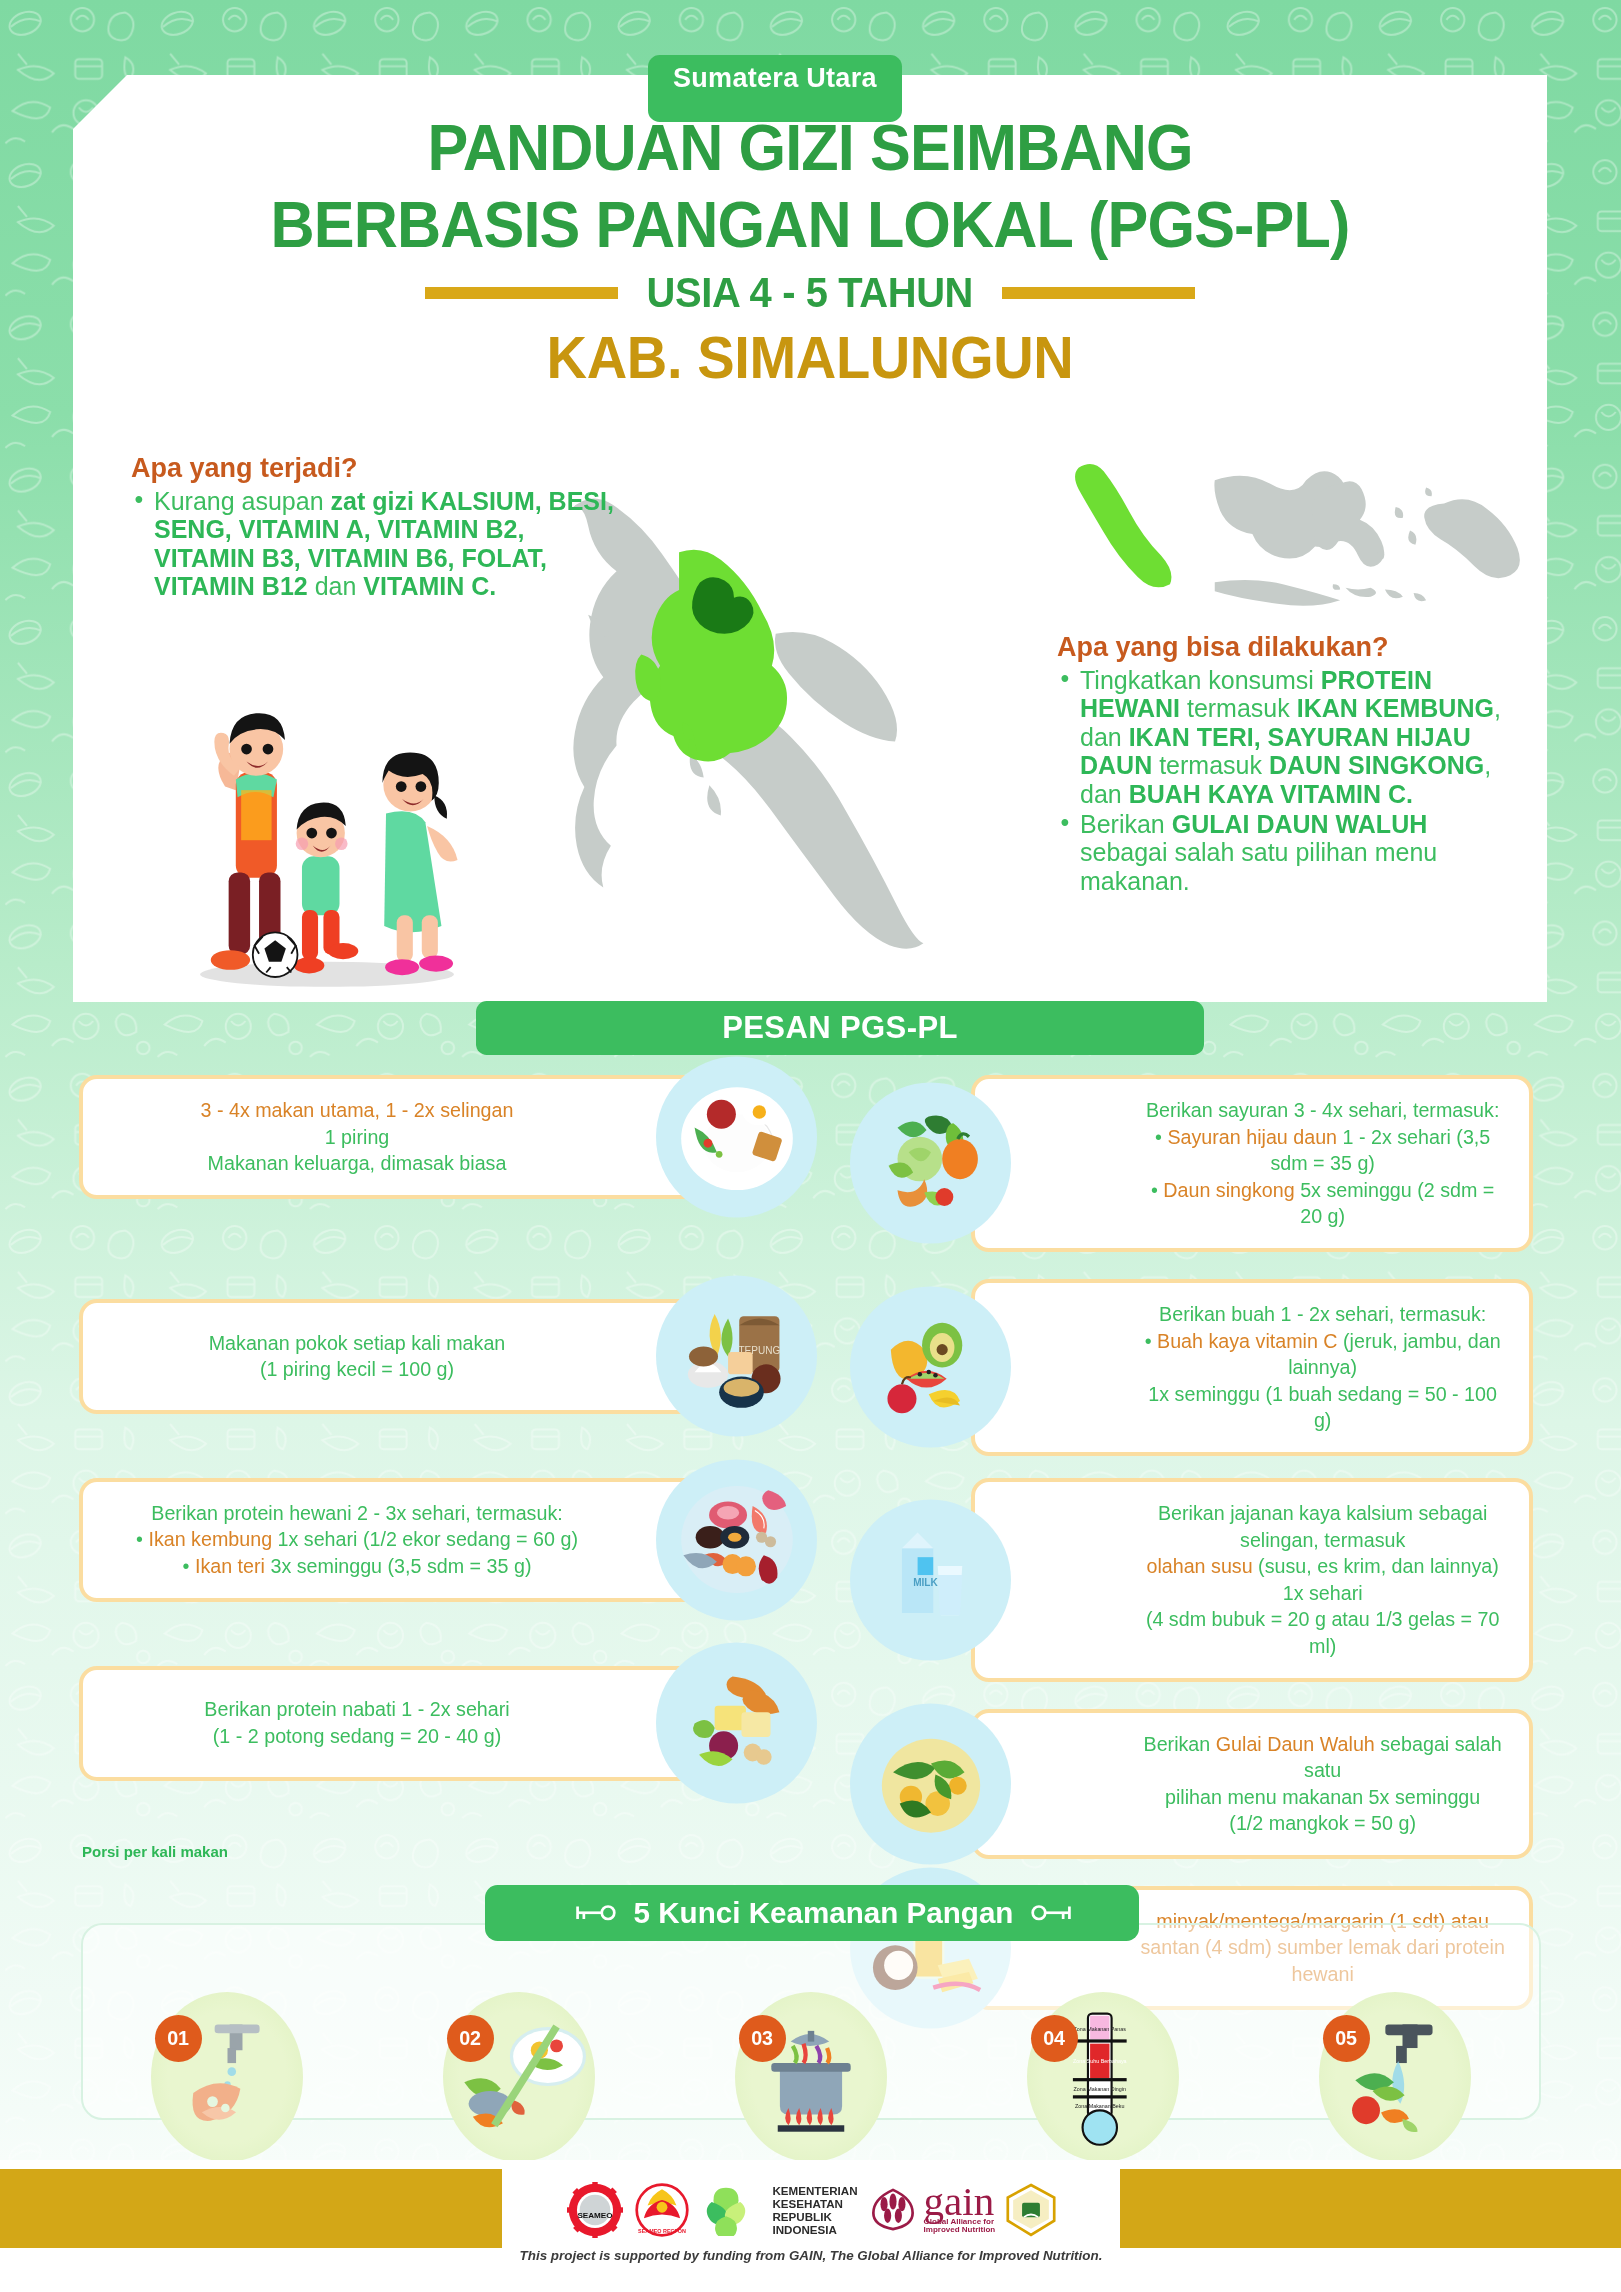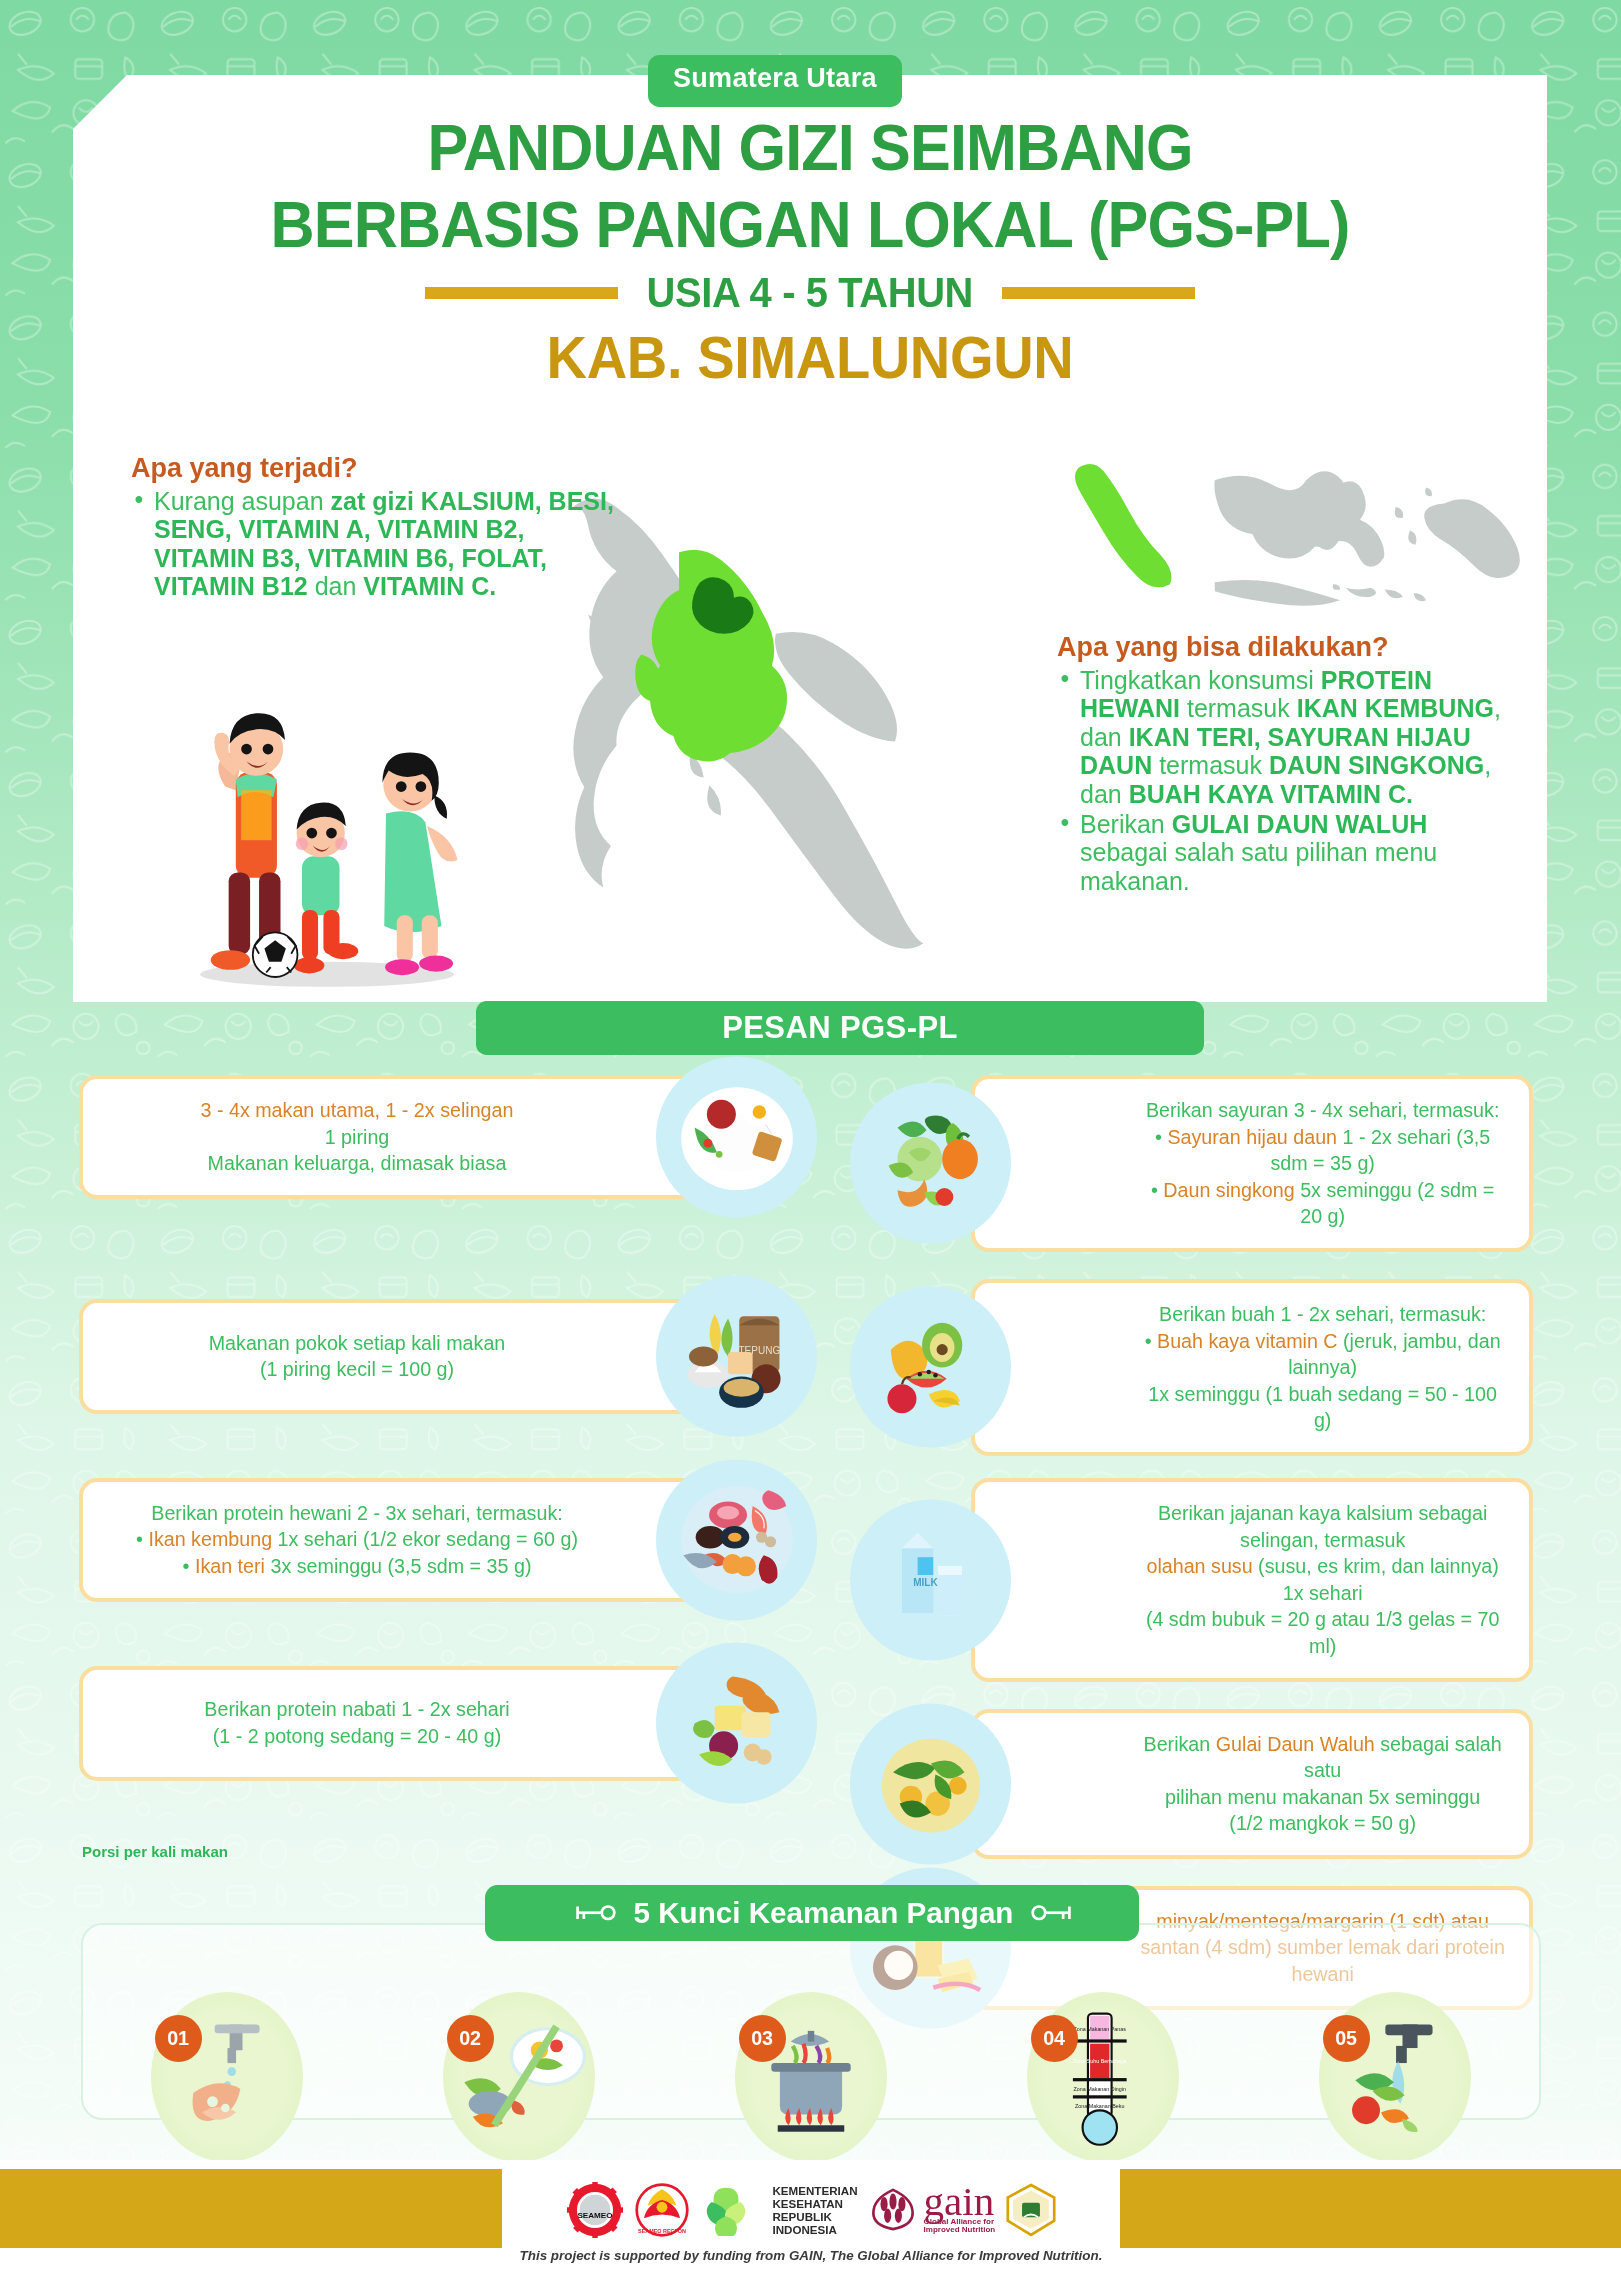--- a/index.html
+++ b/index.html
@@ -30,21 +30,21 @@
     background: #ffffff;
     clip-path: polygon(54px 0, 1474px 0, 1474px 927px, 0 927px, 0 54px);
   }
   .prov-badge {
     position: absolute;
     left: 648px; top: 55px;
     background: #3cbd5f;
     color: #ffffff;
     font-size: 27px; font-weight: bold;
     letter-spacing: 0.3px;
-    padding: 8px 25px 13px;
+    padding: 8px 25px 28px;
     border-radius: 11.6px;
     z-index: 8;
   }
   .title-wrap { position: absolute; left: 73px; top: 115px; width: 1474px; text-align: center; z-index:6;}
   .title1, .title2 {
     color: #2e9e43;
     font-weight: bold;
     font-size: 65px;
     line-height: 1.0;
     letter-spacing: -0.9px;

